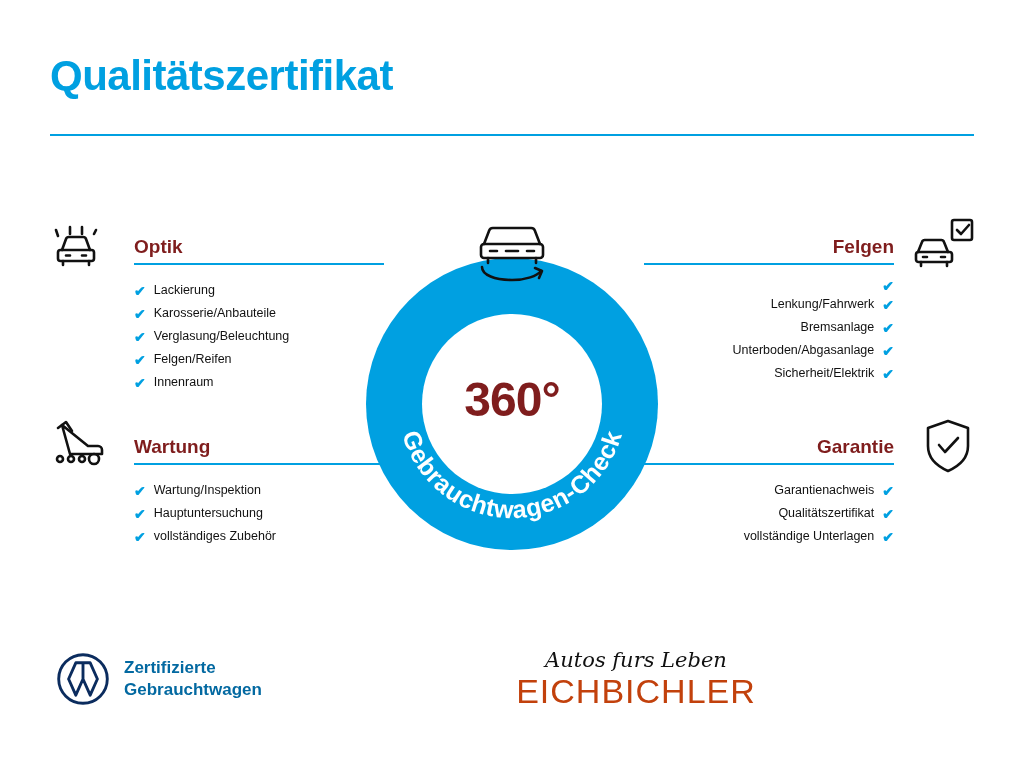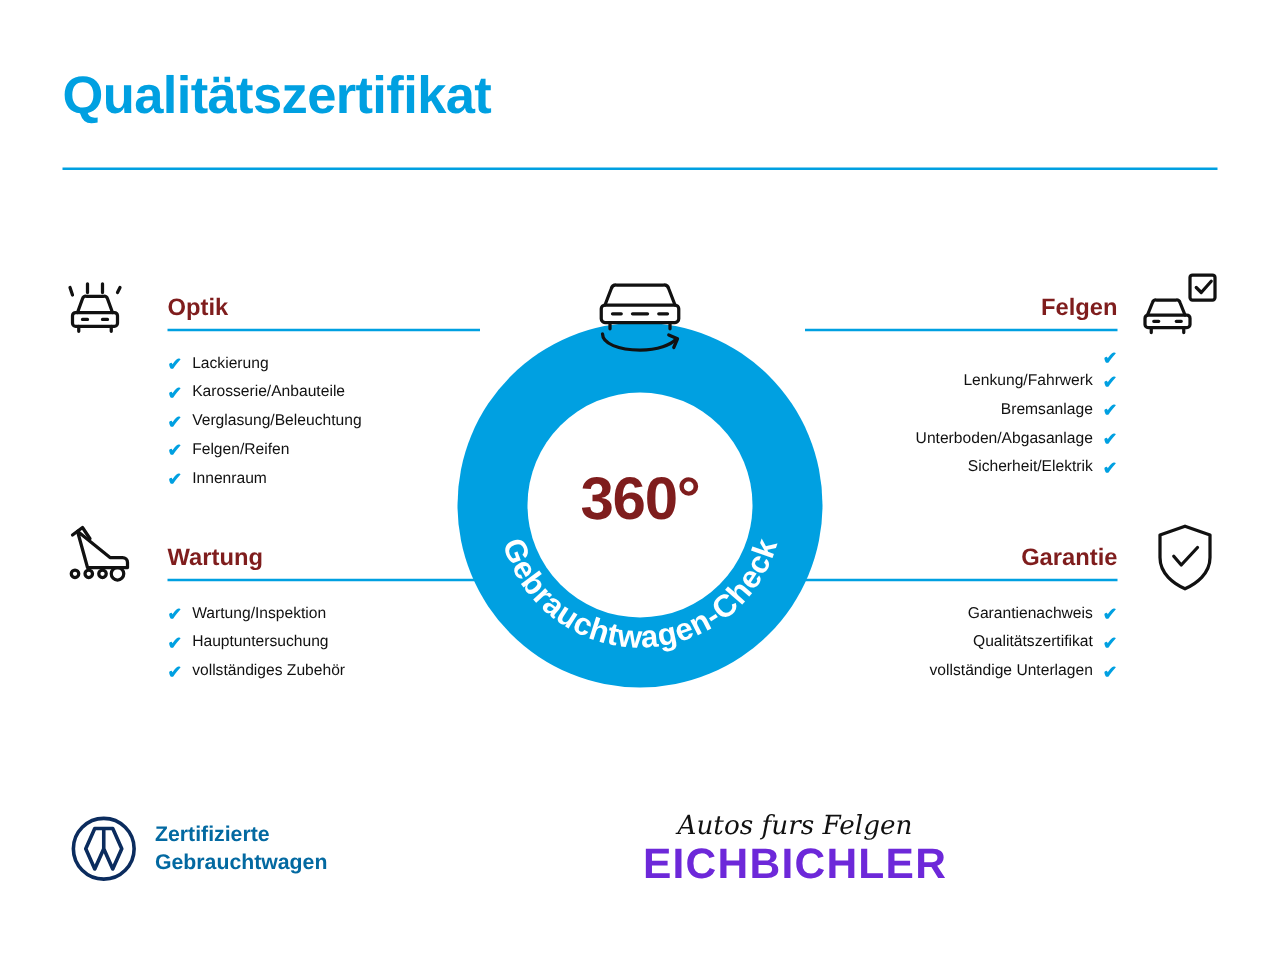--- a/index.html
+++ b/index.html
@@ -190,23 +190,23 @@
   }
   .dealer-slogan {
     font-family: "DejaVu Serif", serif;
     font-style: italic;
     font-size: 21px;
     color: #111111;
     line-height: 24px;
   }
   .dealer-name {
     font-size: 34px;
-    font-weight: bold;
+    font-weight: normal;
     letter-spacing: 1px;
-    color: #6d28d9;
+    color: #c2410c;
     line-height: 38px;
   }
 </style>
 </head>
 <body>
 
 <div class="page">
 
   <div class="title">Qualitätszertifikat</div>
   <div class="header-rule"></div>
@@ -372,17 +372,17 @@
       <circle cx="30" cy="30" r="27" fill="none" stroke="#0b2c5e" stroke-width="3.2"></circle>
       <path d="M30 12 L22 12 L14 30 M14 30 L22 48 L30 30 M30 30 L38 48 L46 30 M46 30 L38 12 L30 12 M30 30 L30 12" fill="none" stroke="#0b2c5e" stroke-width="3.2" stroke-linejoin="round" stroke-linecap="round"></path>
     </svg>
     <div class="vw-caption">
       <div>Zertifizierte</div>
       <div>Gebrauchtwagen</div>
     </div>
   </div>
 
   <div class="dealer-footer">
-    <div class="dealer-slogan">Autos furs Felgen</div>
+    <div class="dealer-slogan">Autos furs Leben</div>
     <div class="dealer-name">EICHBICHLER</div>
   </div>
 
 </div>
 
 </body></html>

